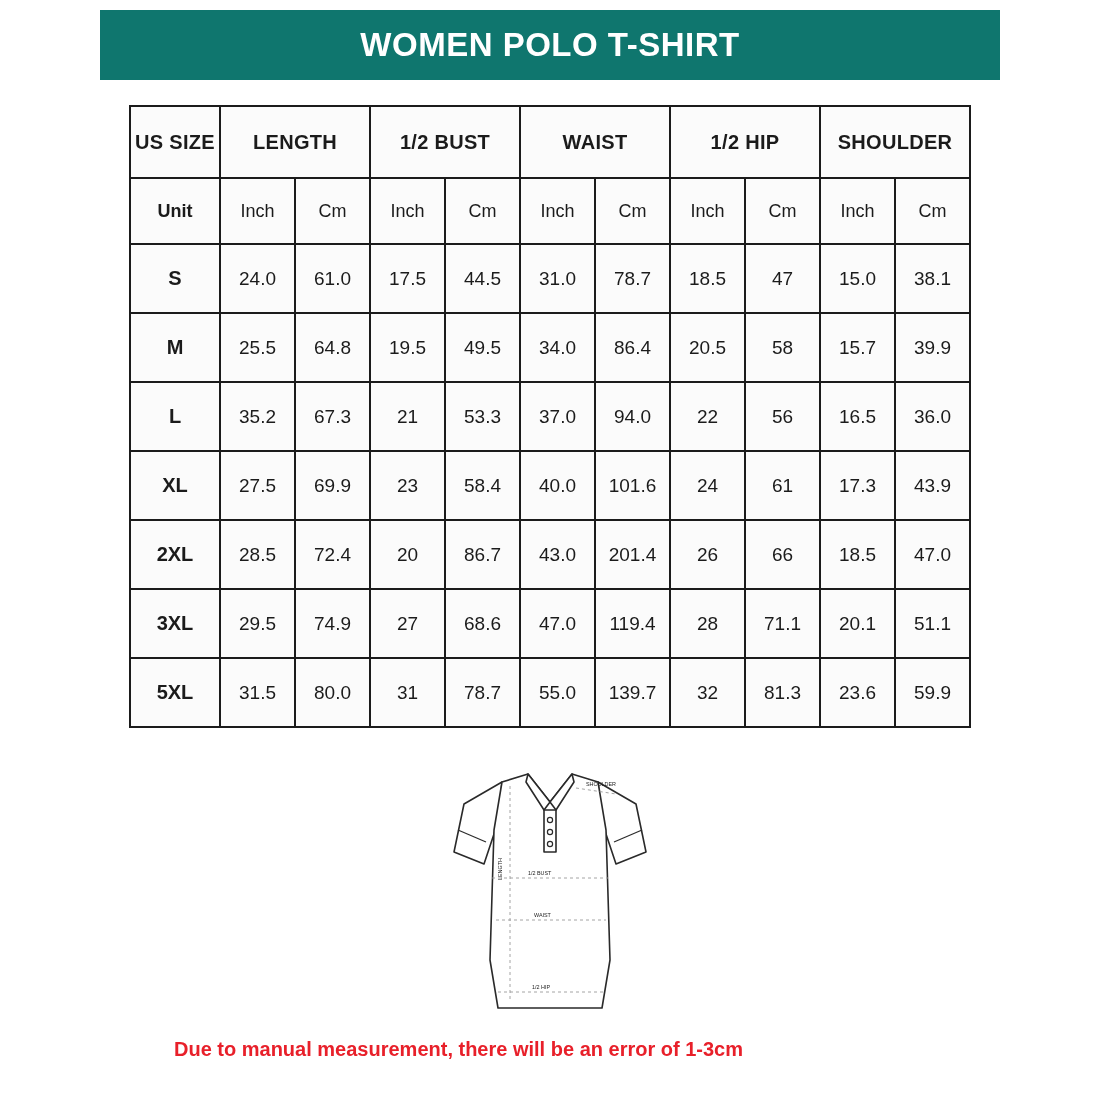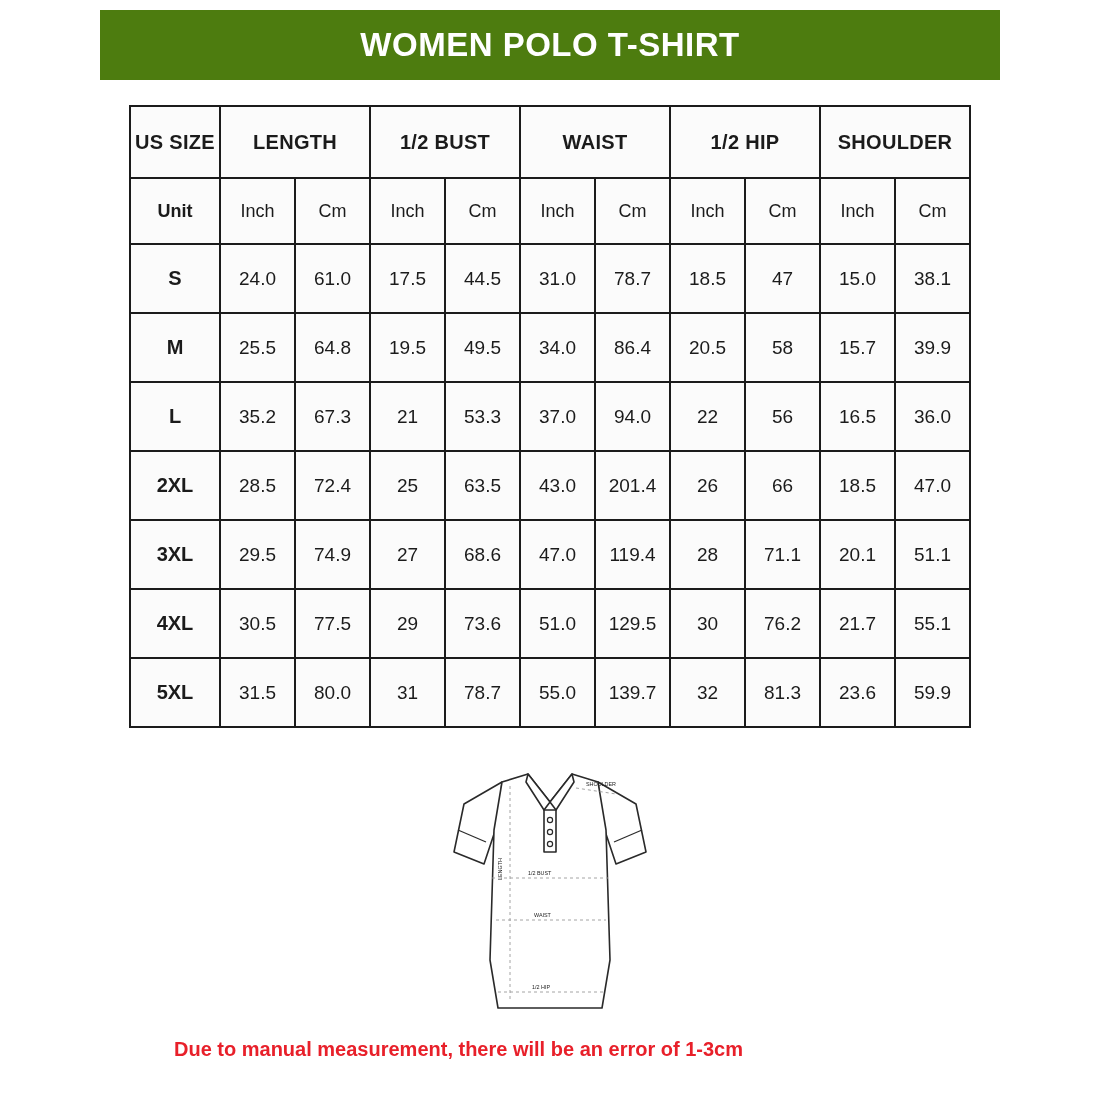--- a/index.html
+++ b/index.html
@@ -20,21 +20,21 @@
     box-sizing: border-box;
   }
 
   
   .banner {
     position: absolute;
     left: 100px;
     top: 10px;
     width: 900px;
     height: 70px;
-    background: #4d7c0f;
+    background: #0f766e;
     display: flex;
     align-items: center;
     justify-content: center;
   }
   .banner-title {
     color: #ffffff;
     font-size: 33px;
     font-weight: bold;
     letter-spacing: 0.5px;
     white-space: nowrap;
@@ -193,57 +193,57 @@
             <td>21</td>
             <td>53.3</td>
             <td>37.0</td>
             <td>94.0</td>
             <td>22</td>
             <td>56</td>
             <td>16.5</td>
             <td>36.0</td>
           </tr>
           <tr class="data-row">
+            <td class="size-cell">XL</td>
+            <td>27.5</td>
+            <td>69.9</td>
+            <td>23</td>
+            <td>58.4</td>
+            <td>40.0</td>
+            <td>101.6</td>
+            <td>24</td>
+            <td>61</td>
+            <td>17.3</td>
+            <td>43.9</td>
+          </tr>
+          <tr class="data-row">
             <td class="size-cell">2XL</td>
             <td>28.5</td>
             <td>72.4</td>
-            <td>25</td>
-            <td>63.5</td>
+            <td>20</td>
+            <td>86.7</td>
             <td>43.0</td>
             <td>201.4</td>
             <td>26</td>
             <td>66</td>
             <td>18.5</td>
             <td>47.0</td>
           </tr>
           <tr class="data-row">
             <td class="size-cell">3XL</td>
             <td>29.5</td>
             <td>74.9</td>
             <td>27</td>
             <td>68.6</td>
             <td>47.0</td>
             <td>119.4</td>
             <td>28</td>
             <td>71.1</td>
             <td>20.1</td>
             <td>51.1</td>
-          </tr>
-          <tr class="data-row">
-            <td class="size-cell">4XL</td>
-            <td>30.5</td>
-            <td>77.5</td>
-            <td>29</td>
-            <td>73.6</td>
-            <td>51.0</td>
-            <td>129.5</td>
-            <td>30</td>
-            <td>76.2</td>
-            <td>21.7</td>
-            <td>55.1</td>
           </tr>
           <tr class="data-row">
             <td class="size-cell">5XL</td>
             <td>31.5</td>
             <td>80.0</td>
             <td>31</td>
             <td>78.7</td>
             <td>55.0</td>
             <td>139.7</td>
             <td>32</td>

